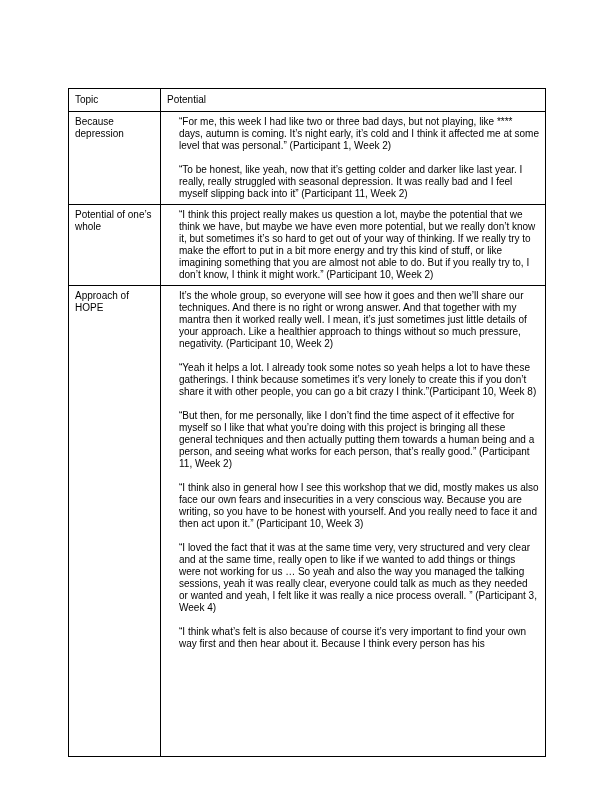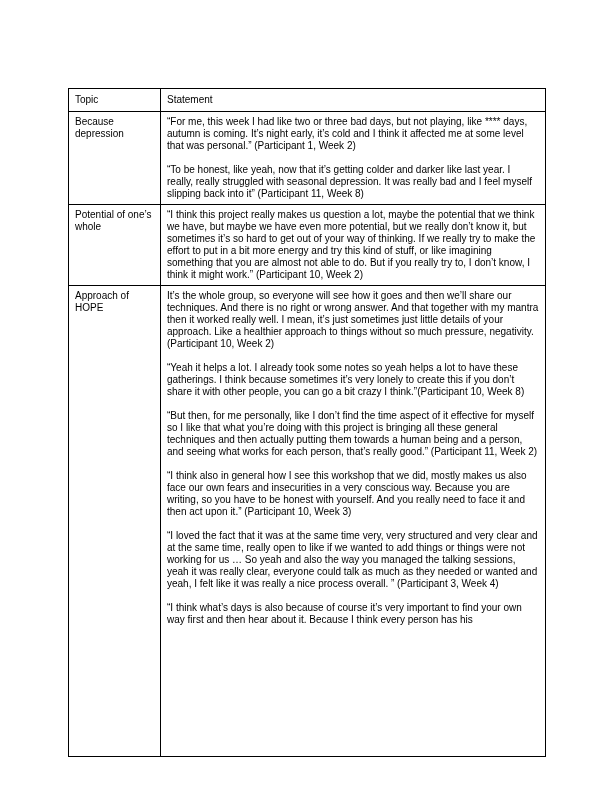--- a/index.html
+++ b/index.html
@@ -40,21 +40,21 @@
     line-height: 12px;
     font-weight: normal;
     padding: 4px 6px 4px 6px;
     word-wrap: break-word;
   }
   th {
     padding-top: 5px;
     padding-bottom: 5px;
   }
   td p {
-    margin: 0 0 12px 0;
+    margin: 0 0 12px 12px;
   }
   td p:last-child {
     margin-bottom: 0;
   }
   
   tr.last-row td {
     height: 700px;
   }
 </style>
 </head>
@@ -63,44 +63,44 @@
 <div class="page">
   <div class="table-clip">
     <table class="quotes-table">
       <colgroup>
         <col class="col-topic">
         <col class="col-statement">
       </colgroup>
       <thead>
         <tr>
           <th>Topic</th>
-          <th>Statement</th>
+          <th>Potential</th>
         </tr>
       </thead>
       <tbody>
         <tr>
           <td>Because depression</td>
           <td>
             <p>“For me, this week I had like two or three bad days, but not playing, like **** days, autumn is coming. It’s night early, it’s cold and I think it affected me at some level that was personal.” (Participant 1, Week 2)</p>
-            <p>“To be honest, like yeah, now that it’s getting colder and darker like last year. I really, really struggled with seasonal depression. It was really bad and I feel myself slipping back into it” (Participant 11, Week 8)</p>
+            <p>“To be honest, like yeah, now that it’s getting colder and darker like last year. I really, really struggled with seasonal depression. It was really bad and I feel myself slipping back into it” (Participant 11, Week 2)</p>
           </td>
         </tr>
         <tr>
           <td>Potential of one’s whole</td>
           <td>
             <p>“I think this project really makes us question a lot, maybe the potential that we think we have, but maybe we have even more potential, but we really don’t know it, but sometimes it’s so hard to get out of your way of thinking. If we really try to make the effort to put in a bit more energy and try this kind of stuff, or like imagining something that you are almost not able to do. But if you really try to, I don’t know, I think it might work.” (Participant 10, Week 2)</p>
           </td>
         </tr>
         <tr class="last-row">
           <td>Approach of HOPE</td>
           <td>
             <p>It’s the whole group, so everyone will see how it goes and then we’ll share our techniques. And there is no right or wrong answer. And that together with my mantra then it worked really well. I mean, it’s just sometimes just little details of your approach. Like a healthier approach to things without so much pressure, negativity. (Participant 10, Week 2)</p>
             <p>“Yeah it helps a lot. I already took some notes so yeah helps a lot to have these gatherings. I think because sometimes it’s very lonely to create this if you don’t share it with other people, you can go a bit crazy I think.”(Participant 10, Week 8)</p>
             <p>“But then, for me personally, like I don’t find the time aspect of it effective for myself so I like that what you’re doing with this project is bringing all these general techniques and then actually putting them towards a human being and a person, and seeing what works for each person, that’s really good.” (Participant 11, Week 2)</p>
             <p>“I think also in general how I see this workshop that we did, mostly makes us also face our own fears and insecurities in a very conscious way. Because you are writing, so you have to be honest with yourself. And you really need to face it and then act upon it.” (Participant 10, Week 3)</p>
             <p>“I loved the fact that it was at the same time very, very structured and very clear and at the same time, really open to like if we wanted to add things or things were not working for us … So yeah and also the way you managed the talking sessions, yeah it was really clear, everyone could talk as much as they needed or wanted and yeah, I felt like it was really a nice process overall. ” (Participant 3, Week 4)</p>
-            <p>“I think what’s days is also because of course it’s very important to find your own way first and then hear about it. Because I think every person has his</p>
+            <p>“I think what’s felt is also because of course it’s very important to find your own way first and then hear about it. Because I think every person has his</p>
           </td>
         </tr>
       </tbody>
     </table>
   </div>
 </div>
 
 </body></html>

